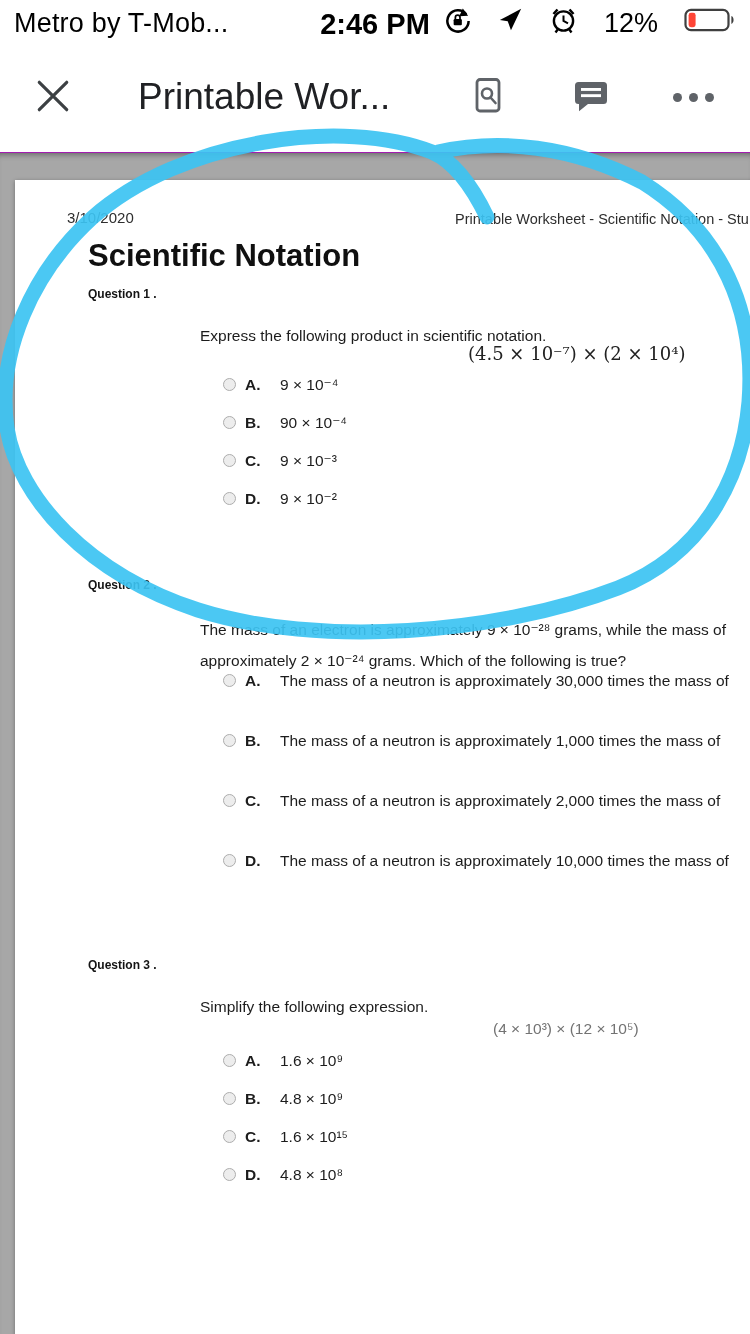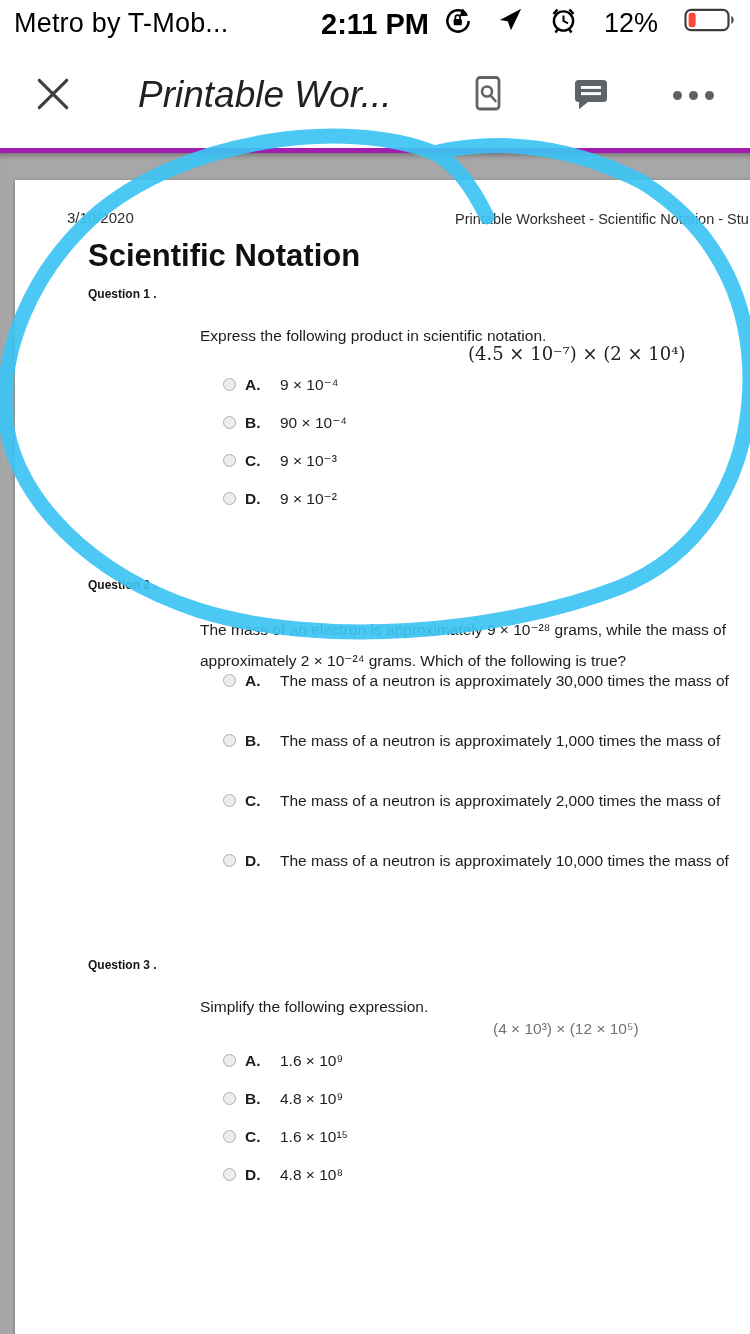--- a/index.html
+++ b/index.html
@@ -20,22 +20,21 @@
   .sb-time{
     position:absolute;left:0;right:0;top:8px;text-align:center;
     font-weight:700;font-size:29px;pointer-events:none;
   }
   .sb-carrier{letter-spacing:.2px;}
   .sb-pct{font-size:27px;}
   
   .app-bar{
     position:absolute;top:42px;left:0;right:0;height:111px;background:#fff;
     display:flex;align-items:center;padding:0 36px 0 34px;box-sizing:border-box;
-    border-bottom:5px solid #a21caf;
-    font-style:italic;
+    border-bottom:1px solid #a21caf;
   }
   .icon-btn{background:none;border:none;padding:0;margin:0;cursor:pointer;
     display:flex;align-items:center;justify-content:center;}
   .app-title{
     flex:1;margin-left:66px;font-size:37px;color:#202124;white-space:nowrap;
     overflow:hidden;
   }
   .app-actions{display:flex;align-items:center;gap:62px;}
   .dots{display:flex;gap:7px;align-items:center;padding:6px 0;}
   .dot{width:9px;height:9px;border-radius:50%;background:#5f6368;}
@@ -83,21 +82,21 @@
         <svg width="31" height="22" viewBox="0 0 31 22">
           <rect x="0" y="12" width="5.5" height="9" rx="1.5" fill="#000"></rect>
           <rect x="8.3" y="8" width="5.5" height="13" rx="1.5" fill="#000"></rect>
           <rect x="16.6" y="4" width="5.5" height="17" rx="1.5" fill="#000"></rect>
           <rect x="24.9" y="0" width="5.5" height="21" rx="1.5" fill="#c9c9ce"></rect>
         </svg>
       </span>
       <span class="sb-carrier">Metro by T-Mob...</span>
       <span>LTE</span>
     </div>
-    <span class="sb-time">2:11 PM</span>
+    <span class="sb-time">2:46 PM</span>
     <div class="sb-right">
       <span>
         <svg width="29" height="28" viewBox="0 0 30 28">
           <path d="M24 8 A11 11 0 1 0 26.5 15" fill="none" stroke="#000" stroke-width="2.6"></path>
           <path d="M20.5 2 L26 9.5 L16.8 10 Z" fill="#000"></path>
           <rect x="11" y="13" width="8.5" height="6.5" rx="1.2" fill="#000"></rect>
           <path d="M12.8 13 v-1.6 a2.4 2.4 0 0 1 4.8 0 V13" fill="none" stroke="#000" stroke-width="1.8"></path>
         </svg>
       </span>
       <span>

